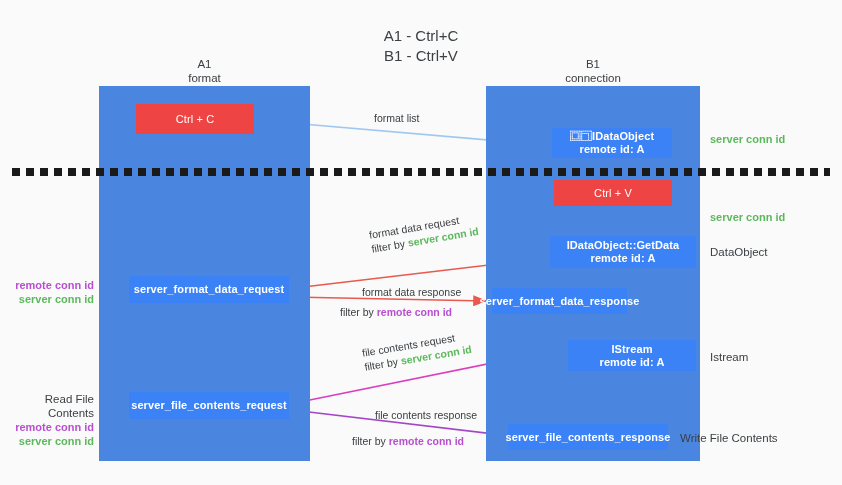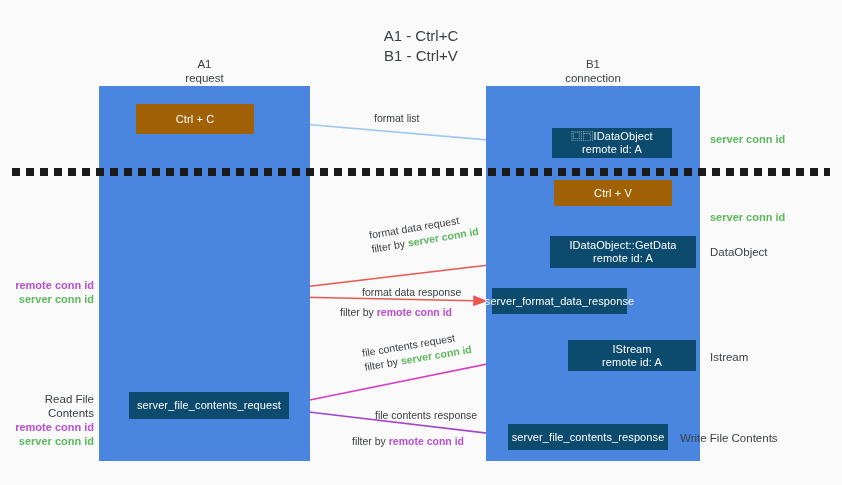--- a/index.html
+++ b/index.html
@@ -77,22 +77,22 @@
     flex-direction: column;
     align-items: center;
     justify-content: center;
     text-align: center;
     color: #ffffff;
     font-size: 11px;
     line-height: 13px;
     white-space: pre-line;
     letter-spacing: 0.1px;
   }
-  .node.green  { background: #a16207; }
-  .node.orange { background: #0c4a6e; }
+  .node.green  { background: #ef4444; }
+  .node.orange { background: #3b82f6; font-weight: bold; }
 
   #node-ctrlc       { left: 136px; top: 104px; width: 118px; height: 30px; }
   #node-idataobject { left: 552px; top: 128px; width: 120px; height: 30px; }
   #node-ctrlv       { left: 554px; top: 180px; width: 118px; height: 26px; }
   #node-getdata     { left: 550px; top: 236px; width: 146px; height: 32px; }
   #node-fmtreq      { left: 129px; top: 276px; width: 160px; height: 27px; }
   #node-fmtresp     { left: 492px; top: 288px; width: 135px; height: 26px; }
   #node-istream     { left: 568px; top: 340px; width: 128px; height: 31px; }
   #node-filereq     { left: 129px; top: 392px; width: 160px; height: 27px; }
   #node-fileresp    { left: 508px; top: 424px; width: 160px; height: 26px; }
@@ -205,34 +205,35 @@
 
   <div class="lane" id="lane-a1"></div>
   <div class="lane" id="lane-b1"></div>
 
   <div id="divider"></div>
 
   <div class="title" id="title">A1 - Ctrl+C
 B1 - Ctrl+V</div>
 
   <div class="lane-header" id="lane-head-a1">A1
-request</div>
+format</div>
   <div class="lane-header" id="lane-head-b1">B1
 connection</div>
 
   <div class="node green" id="node-ctrlc">Ctrl + C</div>
 
   <div class="node orange" id="node-idataobject">⿴⿹IDataObject
 remote id: A</div>
 
   <div class="node green" id="node-ctrlv">Ctrl + V</div>
 
   <div class="node orange" id="node-getdata">IDataObject::GetData
 remote id: A</div>
 
+  <div class="node orange" id="node-fmtreq">server_format_data_request</div>
 
   <div class="node orange" id="node-fmtresp">server_format_data_response</div>
 
   <div class="node orange" id="node-istream">IStream
 remote id: A</div>
 
   <div class="node orange" id="node-filereq">server_file_contents_request</div>
 
   <div class="node orange" id="node-fileresp">server_file_contents_response</div>
 

